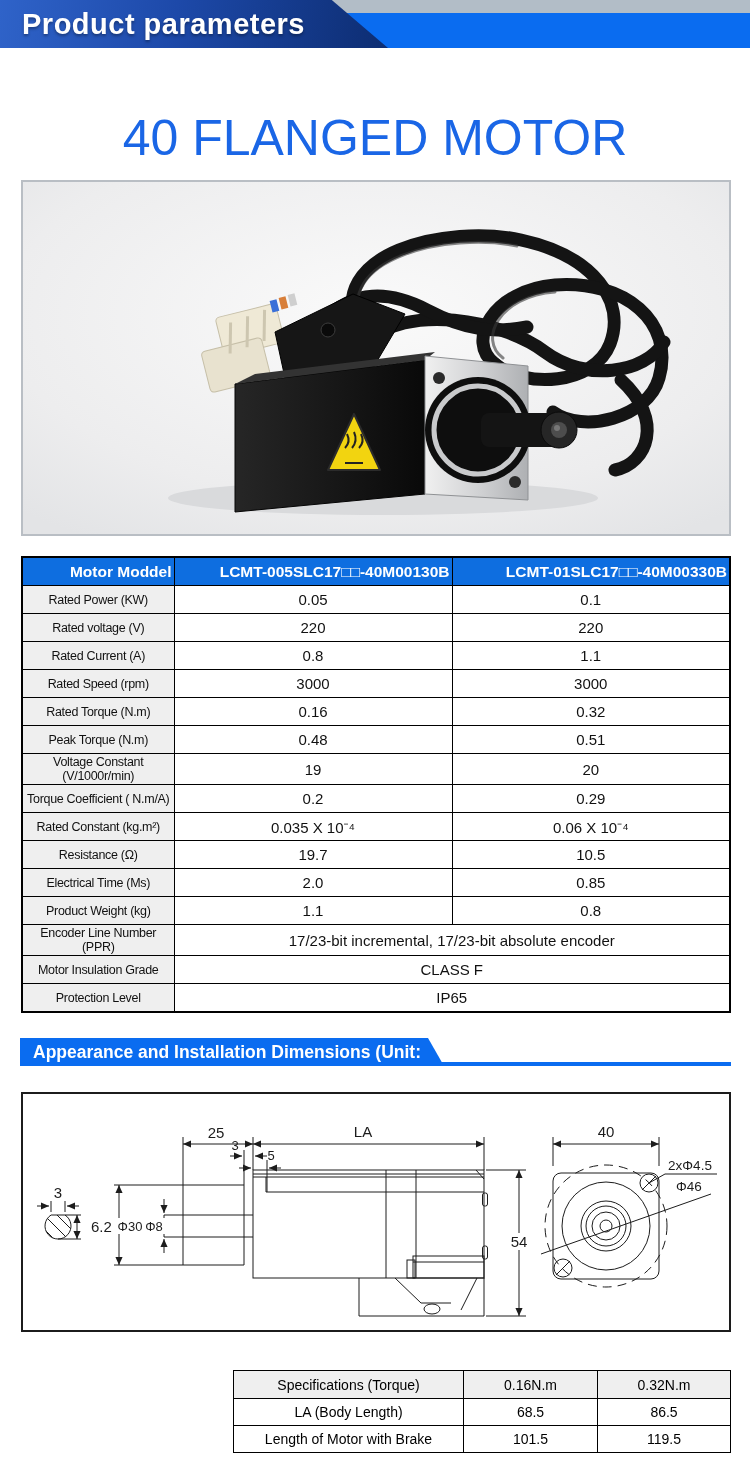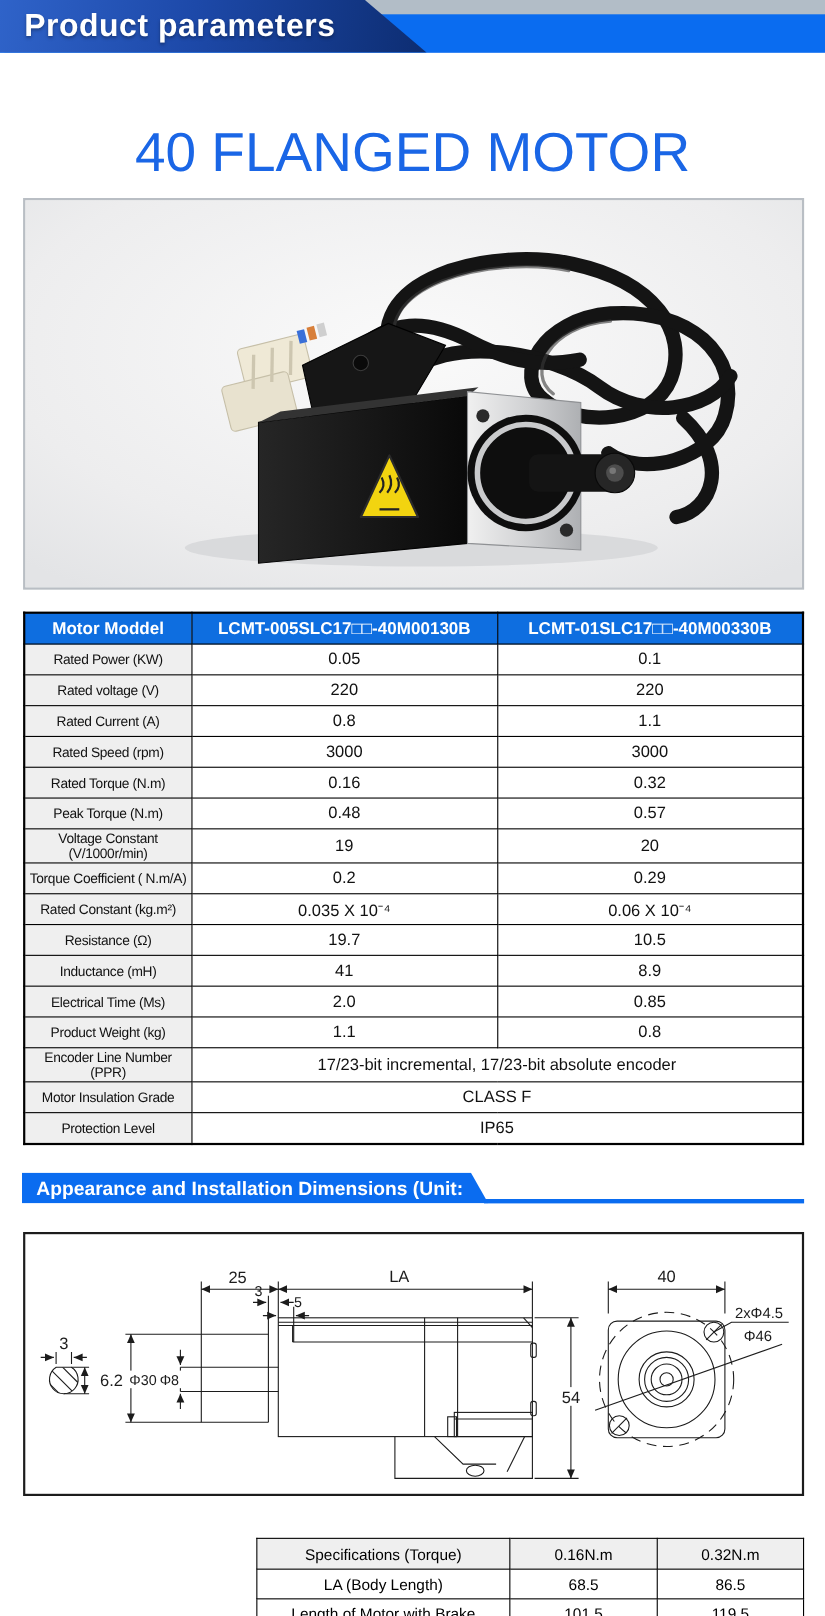--- a/index.html
+++ b/index.html
@@ -20,21 +20,21 @@
      font-weight:400;letter-spacing:0;}
 
   
   .photo-box{margin:0 19px 0 21px;height:352px;border:2px solid #b9bec4;background:#eceded;}
   .photo-box svg{display:block;}
 
   
   table{border-collapse:collapse;table-layout:fixed;}
   .spec-table{margin:20px 21px 0;width:708px;border:2px solid #000;}
   .spec-table th,.spec-table td{border:1px solid #000;text-align:center;vertical-align:middle;}
-  .spec-table th{background:#0e6ee0;color:#fff;font-size:15.5px;font-weight:700;height:27px;padding:0 2px;}
+  .spec-table th{background:#0e6ee0;color:#fff;font-size:15.5px;font-weight:700;height:27px;padding:0 2px;text-align:right;}
   .spec-table td.lbl{background:#efefef;font-size:12.5px;letter-spacing:-.3px;color:#111;height:25px;padding:1px 2px;}
   .spec-table td.val{background:#fff;font-size:15px;color:#111;height:25px;padding:1px 4px;}
 
   
   .dims-banner{position:relative;height:28px;margin:25px 19px 0 20px;}
   .dims-banner .bar{position:absolute;left:0;top:0;width:424px;height:28px;background:#0a6cf0;
      clip-path:polygon(0 0,calc(100% - 16px) 0,100% 100%,0 100%);}
   .dims-banner .bar span{display:block;color:#fff;font-size:17.5px;font-weight:700;line-height:28px;padding-left:13px;}
   .dims-banner .underline{position:absolute;left:420px;right:0;bottom:0;height:4px;background:#0a6cf0;}
 
@@ -173,46 +173,41 @@
         <td class="val">3000</td>
       </tr>
       <tr>
         <td class="lbl">Rated Torque (N.m)</td>
         <td class="val">0.16</td>
         <td class="val">0.32</td>
       </tr>
       <tr>
         <td class="lbl">Peak Torque (N.m)</td>
         <td class="val">0.48</td>
-        <td class="val">0.57</td>
+        <td class="val">0.51</td>
       </tr>
       <tr>
         <td class="lbl">Voltage Constant (V/1000r/min)</td>
         <td class="val">19</td>
         <td class="val">20</td>
       </tr>
       <tr>
         <td class="lbl">Torque Coefficient ( N.m/A)</td>
         <td class="val">0.2</td>
         <td class="val">0.29</td>
       </tr>
       <tr>
         <td class="lbl">Rated Constant (kg.m²)</td>
         <td class="val">0.035 X 10⁻⁴</td>
         <td class="val">0.06 X 10⁻⁴</td>
       </tr>
       <tr>
         <td class="lbl">Resistance (Ω)</td>
         <td class="val">19.7</td>
         <td class="val">10.5</td>
-      </tr>
-      <tr>
-        <td class="lbl">Inductance (mH)</td>
-        <td class="val">41</td>
-        <td class="val">8.9</td>
       </tr>
       <tr>
         <td class="lbl">Electrical Time (Ms)</td>
         <td class="val">2.0</td>
         <td class="val">0.85</td>
       </tr>
       <tr>
         <td class="lbl">Product Weight (kg)</td>
         <td class="val">1.1</td>
         <td class="val">0.8</td>

